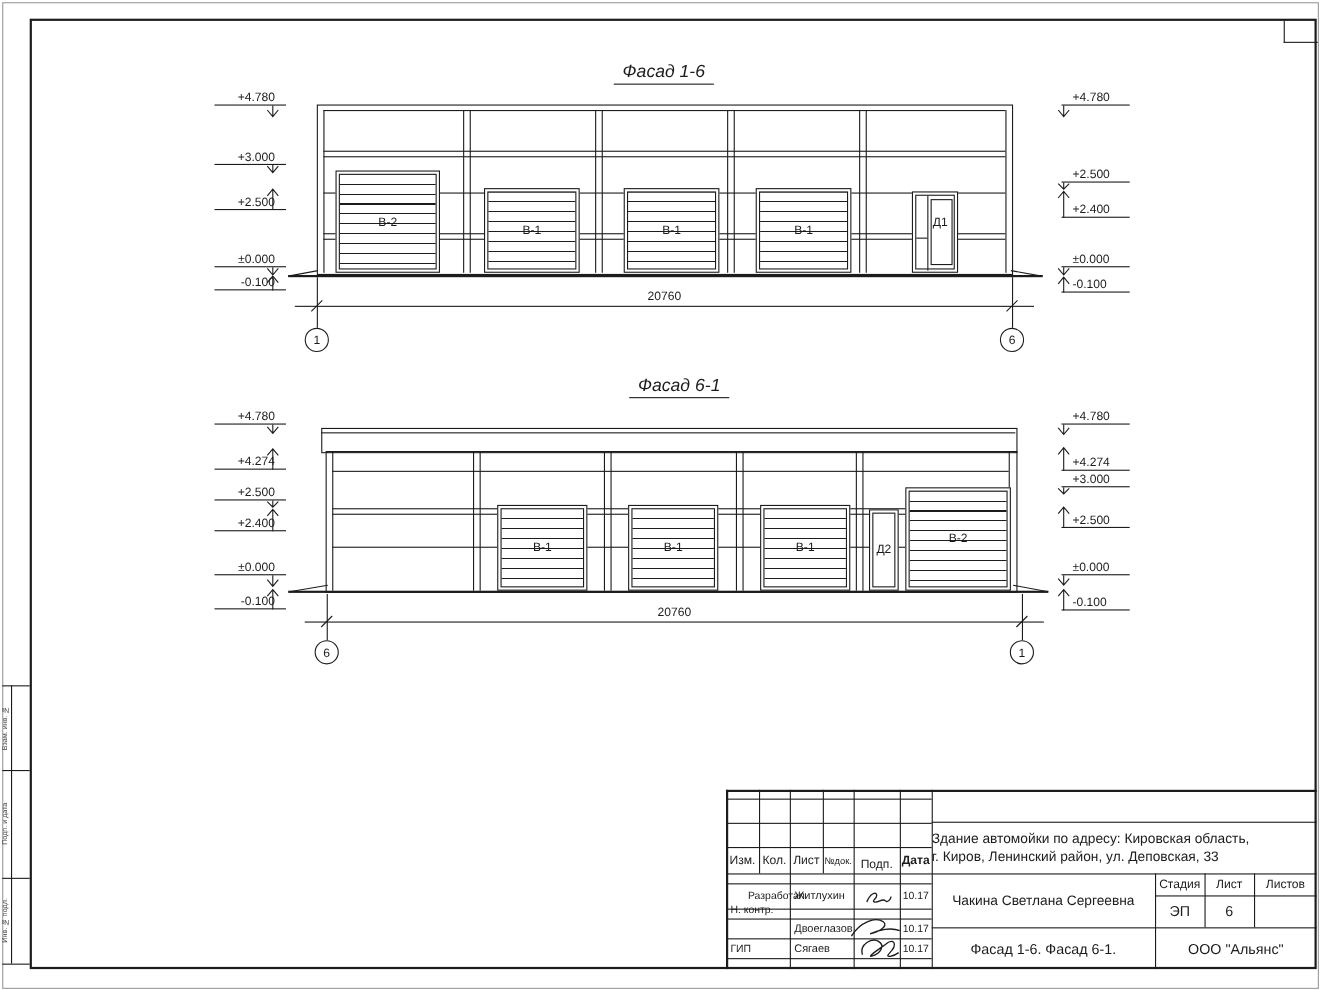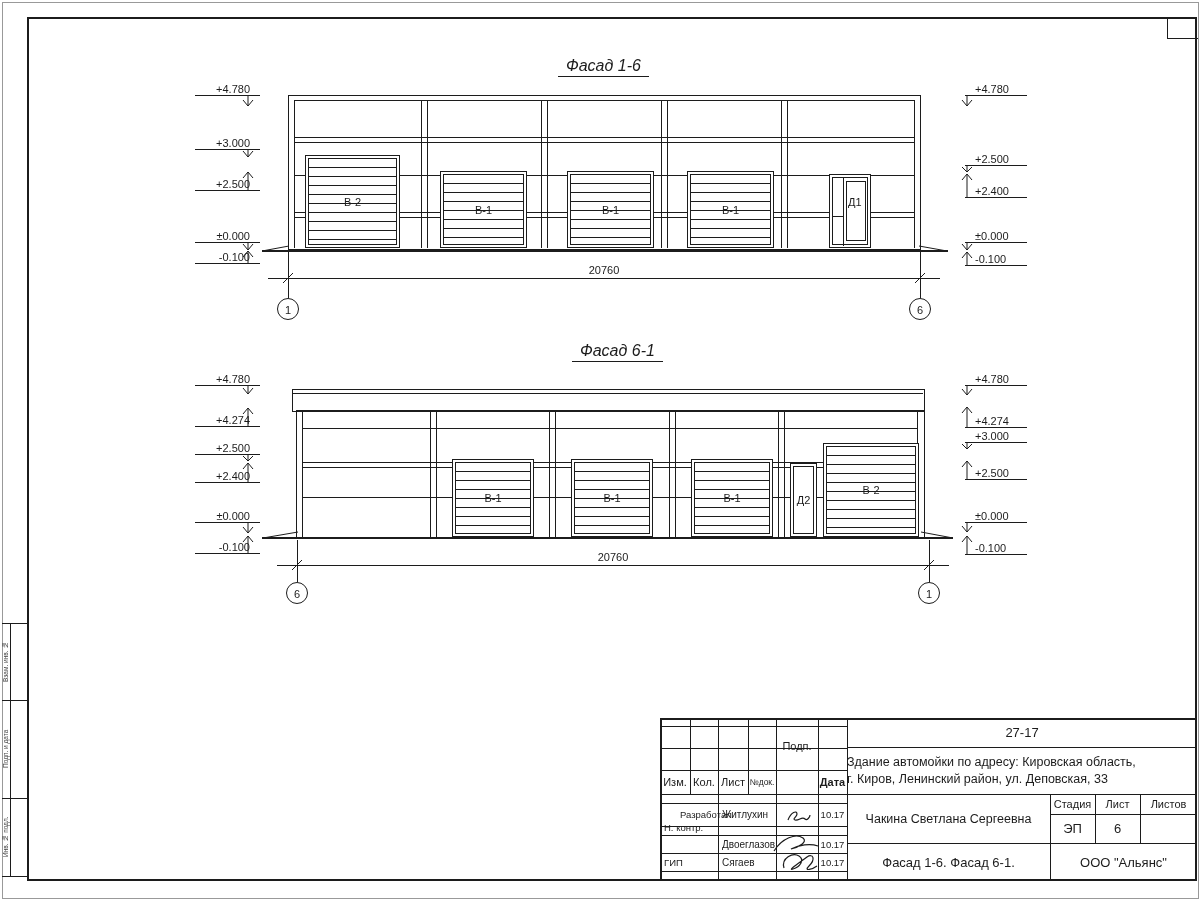--- a/index.html
+++ b/index.html
@@ -234,34 +234,33 @@
 <div class="hl" style="left:660px;top:853px;width:187px;"></div>
 <div class="hl" style="left:660px;top:871px;width:187px;"></div>
 <div class="hl" style="left:847px;top:747px;width:350px;"></div>
 <div class="hl" style="left:1050px;top:814px;width:147px;"></div>
 <div class="hl" style="left:847px;top:843px;width:350px;"></div>
 
 <div class="cell" style="left:660px;top:770px;width:30px;height:24px;font-size:11px;">Изм.</div>
 <div class="cell" style="left:690px;top:770px;width:28px;height:24px;font-size:11px;">Кол.</div>
 <div class="cell" style="left:718px;top:770px;width:30px;height:24px;font-size:11px;">Лист</div>
 <div class="cell" style="left:748px;top:770px;width:28px;height:24px;font-size:8.5px;">№док.</div>
-<div class="cell" style="left:776px;top:734px;width:42px;height:24px;font-size:11px;">Подп.</div>
+<div class="cell" style="left:776px;top:774px;width:42px;height:24px;font-size:11px;">Подп.</div>
 <div class="cell" style="left:818px;top:770px;width:29px;height:24px;font-size:11px;font-weight:bold;">Дата</div>
 
 <div class="cell cellL" style="left:660px;top:803px;width:58px;height:23px;font-size:9.5px;padding-left:20px;">Разработал</div>
 <div class="cell cellL" style="left:718px;top:803px;width:58px;height:23px;font-size:10px;">Житлухин</div>
 <div class="cell" style="left:818px;top:803px;width:29px;height:23px;font-size:9.5px;">10.17</div>
 <div class="cell cellL" style="left:660px;top:818px;width:58px;height:18px;font-size:9.5px;">Н. контр.</div>
 <div class="cell cellL" style="left:718px;top:835px;width:58px;height:18px;font-size:10px;">Двоеглазов</div>
 <div class="cell" style="left:818px;top:835px;width:29px;height:18px;font-size:9.5px;">10.17</div>
 <div class="cell cellL" style="left:660px;top:853px;width:58px;height:18px;font-size:9.5px;">ГИП</div>
 <div class="cell cellL" style="left:718px;top:853px;width:58px;height:18px;font-size:10px;">Сягаев</div>
 <div class="cell" style="left:818px;top:853px;width:29px;height:18px;font-size:9.5px;">10.17</div>
 
-<div class="cell" style="left:847px;top:718px;width:350px;height:29px;font-size:13px;">27-17</div>
 <div class="abs" style="left:847px;top:748px;width:298px;height:46px;display:flex;flex-direction:column;align-items:flex-start;justify-content:center;font-size:12.5px;line-height:17px;text-align:center;">
   <span>Здание автомойки по адресу: Кировская область,</span>
   <span>г. Киров, Ленинский район, ул. Деповская, 33</span>
 </div>
 <div class="cell" style="left:847px;top:794px;width:203px;height:49px;font-size:12.5px;">Чакина Светлана Сергеевна</div>
 <div class="cell" style="left:1050px;top:794px;width:45px;height:20px;font-size:11px;">Стадия</div>
 <div class="cell" style="left:1095px;top:794px;width:45px;height:20px;font-size:11px;">Лист</div>
 <div class="cell" style="left:1140px;top:794px;width:57px;height:20px;font-size:11px;">Листов</div>
 <div class="cell" style="left:1050px;top:814px;width:45px;height:29px;font-size:13px;">ЭП</div>
 <div class="cell" style="left:1095px;top:814px;width:45px;height:29px;font-size:13px;">6</div>

